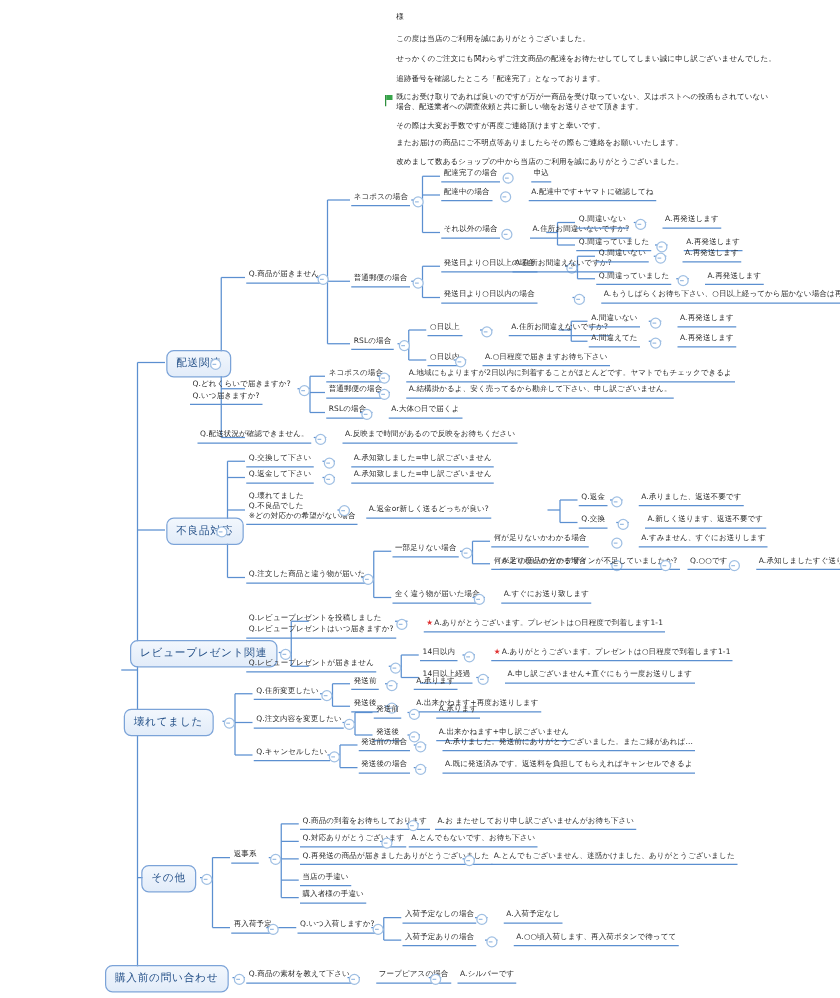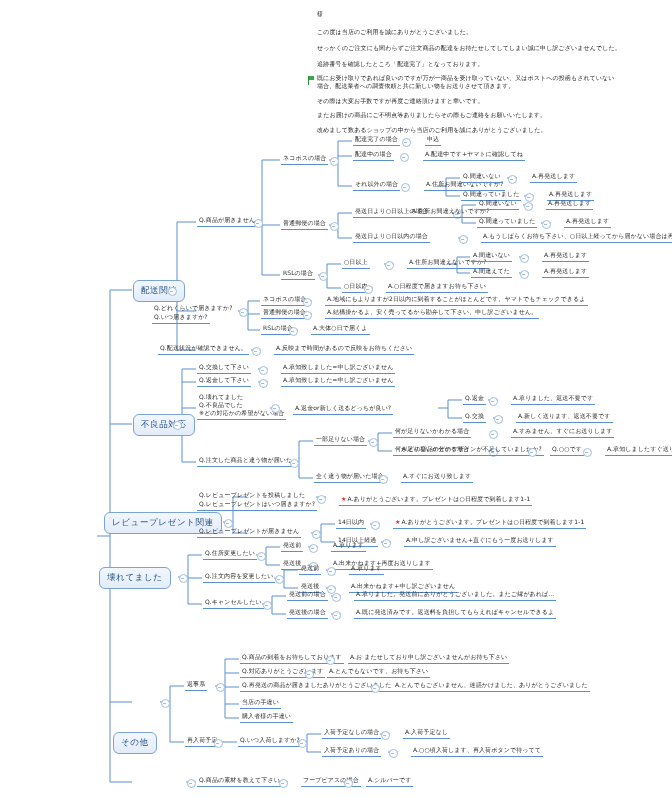--- a/index.html
+++ b/index.html
@@ -264,21 +264,22 @@
   <div class="flag" style="left:308px;top:76px;">
     <div class="pole"></div>
       <div class="cloth"></div>
   </div>
 
 
   <div class="node branch" style="left:133px;top:280px;">配送関連</div>
   <div class="node branch" style="left:133px;top:414px;">不良品対応</div>
   <div class="node branch" style="left:104px;top:512px;">レビュープレゼント関連</div>
   <div class="node branch" style="left:99px;top:567px;">壊れてました</div>
-  <div class="node branch" style="left:113px;top:692px;margin-top:40px;">その他</div>
+  <div class="node branch" style="left:113px;top:692px;">その他</div>
+  <div class="node branch" style="left:84px;top:772px;">購入前の問い合わせ</div>
 
   <div class="toggle" style="left:168px;top:287px;"></div>
   <div class="toggle" style="left:173px;top:421px;"></div>
   <div class="toggle" style="left:224px;top:519px;"></div>
   <div class="toggle" style="left:179px;top:574px;"></div>
   <div class="toggle" style="left:161px;top:699px;"></div>
   <div class="toggle" style="left:187px;top:779px;"></div>
 
   <div class="node leaf u" style="left:197px;top:216px;">Q.商品が届きません</div>
   <div class="toggle" style="left:254px;top:219px;"></div>

